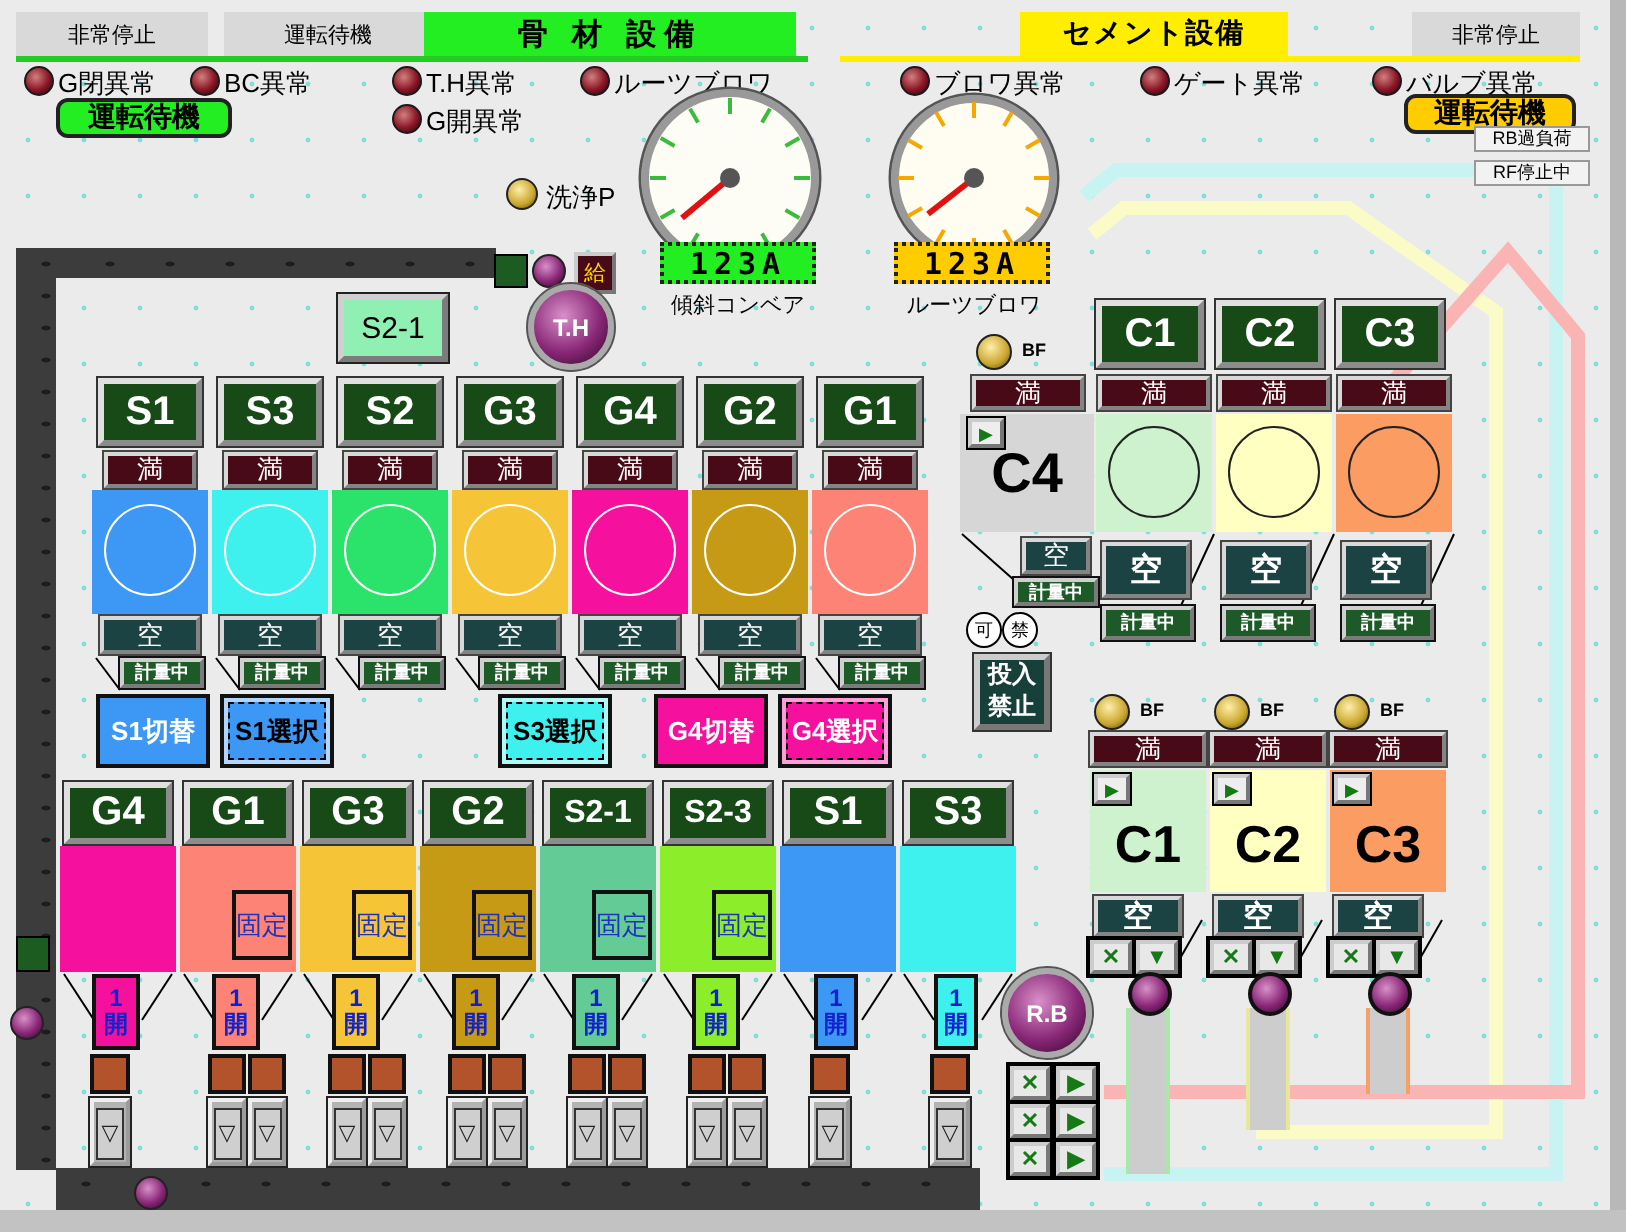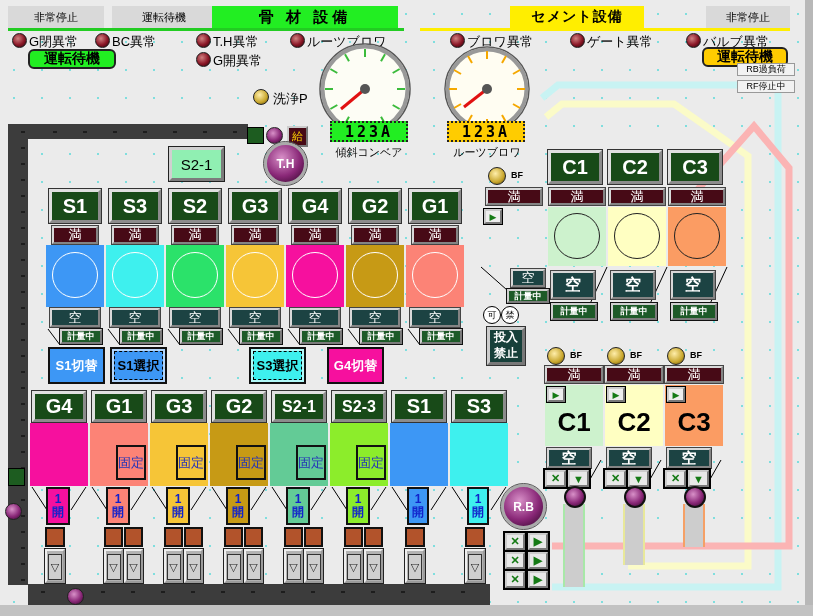--- a/index.html
+++ b/index.html
@@ -243,20 +243,21 @@
   <div class="abs disp-weigh flexc" style="left:180px;top:329px;width:42px;height:15px">計量中</div>
   <div class="abs disp-weigh flexc" style="left:240px;top:329px;width:42px;height:15px">計量中</div>
   <div class="abs disp-weigh flexc" style="left:300px;top:329px;width:42px;height:15px">計量中</div>
   <div class="abs disp-weigh flexc" style="left:360px;top:329px;width:42px;height:15px">計量中</div>
   <div class="abs disp-weigh flexc" style="left:420px;top:329px;width:42px;height:15px">計量中</div>
 
   <div class="abs sw flexc" style="left:48px;top:347px;width:57px;height:37px;background:#3d97f5;color:#fff">S1切替</div>
   <div class="abs sw sel flexc" style="left:110px;top:347px;width:57px;height:37px;background:#3d97f5;color:#000">S1選択</div>
   <div class="abs sw sel flexc" style="left:249px;top:347px;width:57px;height:37px;background:#3ef0ee;color:#000">S3選択</div>
   <div class="abs sw flexc" style="left:327px;top:347px;width:57px;height:37px;background:#f6109e;color:#fff">G4切替</div>
+  <div class="abs sw sel flexc" style="left:389px;top:347px;width:57px;height:37px;background:#f6109e;color:#fff">G4選択</div>
 
   <div class="abs hdr flexc" style="left:32px;top:391px;width:54px;height:31px">G4</div>
   <div class="abs hdr flexc" style="left:92px;top:391px;width:54px;height:31px">G1</div>
   <div class="abs hdr flexc" style="left:152px;top:391px;width:54px;height:31px">G3</div>
   <div class="abs hdr flexc" style="left:212px;top:391px;width:54px;height:31px">G2</div>
   <div class="abs hdr sm flexc" style="left:272px;top:391px;width:54px;height:31px">S2-1</div>
   <div class="abs hdr sm flexc" style="left:332px;top:391px;width:54px;height:31px">S2-3</div>
   <div class="abs hdr flexc" style="left:392px;top:391px;width:54px;height:31px">S1</div>
   <div class="abs hdr flexc" style="left:452px;top:391px;width:54px;height:31px">S3</div>
 
@@ -366,20 +367,23 @@
   <div class="abs hdr flexc" style="left:608px;top:150px;width:54px;height:34px">C2</div>
   <div class="abs hdr flexc" style="left:668px;top:150px;width:54px;height:34px">C3</div>
   <div class="abs lampG" style="left:488px;top:167px;width:18px;height:18px"></div>
   <div class="abs cemtxt" style="left:511px;top:170px;font-size:9px">BF</div>
 
   <div class="abs disp-full flexc" style="left:486px;top:188px;width:56px;height:17px">満</div>
   <div class="abs disp-full flexc" style="left:549px;top:188px;width:56px;height:17px">満</div>
   <div class="abs disp-full flexc" style="left:609px;top:188px;width:56px;height:17px">満</div>
   <div class="abs disp-full flexc" style="left:669px;top:188px;width:56px;height:17px">満</div>
 
+  <div class="abs flexc" style="left:480px;top:207px;width:67px;height:59px;background:#d6d6d6">
+    <span class="cemtxt" style="font-size:28px">C4</span>
+  </div>
   <div class="abs pbtn flexc" style="left:484px;top:209px;width:18px;height:15px">▶</div>
   <div class="abs" style="left:548px;top:207px;width:58px;height:59px;background:#cdf2cd">
       <div class="abs circB" style="left:6px;top:6px;width:46px;height:46px"></div>
     </div>
   <div class="abs" style="left:608px;top:207px;width:58px;height:59px;background:#ffffc2">
       <div class="abs circB" style="left:6px;top:6px;width:46px;height:46px"></div>
     </div>
   <div class="abs" style="left:668px;top:207px;width:58px;height:59px;background:#fb9c63">
       <div class="abs circB" style="left:6px;top:6px;width:46px;height:46px"></div>
     </div>

